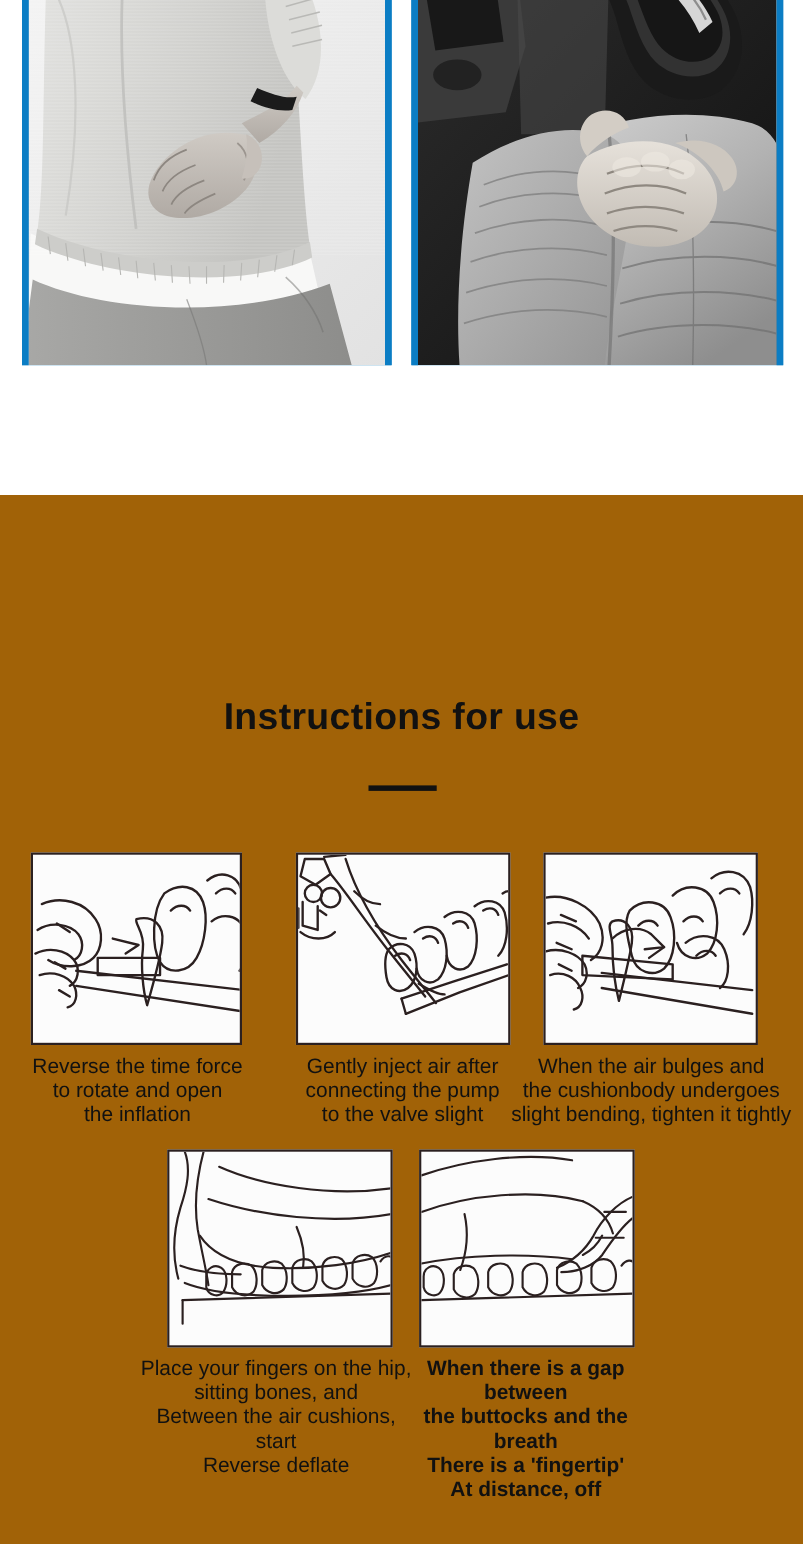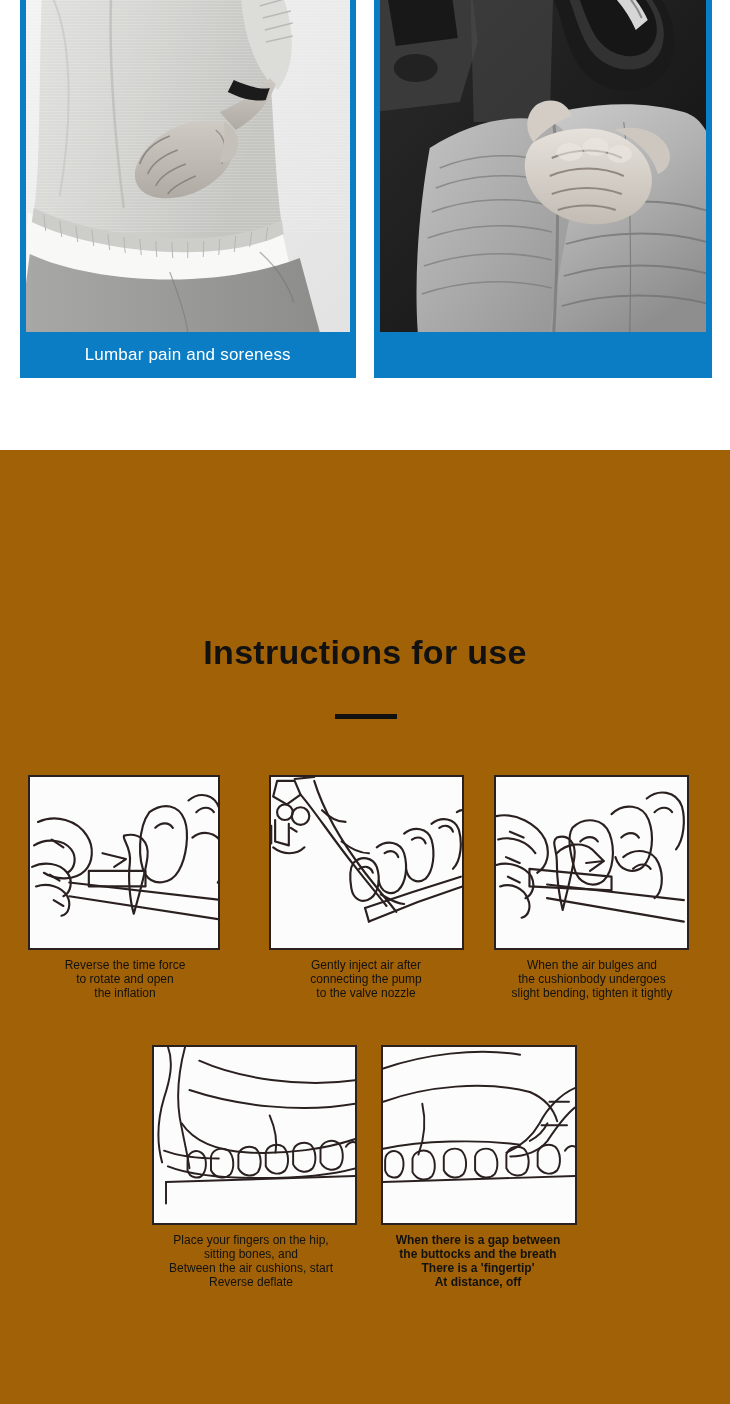--- a/index.html
+++ b/index.html
@@ -99,21 +99,21 @@
   }
   .step-box {
     border: 2.5px solid #2b2020;
     background: #fcfcfc;
     box-sizing: border-box;
     overflow: hidden;
   }
   .step-box svg { display: block; width: 100%; height: 100%; }
   .step-caption {
     margin-top: 9px;
-    font-size: 12px;
+    font-size: 19px;
     line-height: 1.16;
     color: #111111;
     white-space: pre-line;
   }
 
   
   #step-1 { left: 14px;  top: 325px; width: 222px; }
   #step-1 .step-box { width: 192px; height: 175px; margin: 0 auto 0 14px; }
   #step-2 { left: 252px; top: 325px; width: 228px; }
   #step-2 .step-box { width: 195px; height: 175px; margin: 0 auto; }
@@ -218,21 +218,20 @@
             <path d="M158 178 C142 184 132 192 128 202"></path>
             <path d="M166 192 C150 198 140 205 136 214"></path>
             <path d="M176 204 C162 210 152 216 148 222"></path>
           </g>
           <path d="M196 158 C206 166 208 180 202 192" stroke="#9b958f" stroke-width="1.6" fill="none"></path>
 
           <path d="M204 150 C214 154 220 164 218 176 C216 186 208 192 200 190
                    C204 178 206 162 204 150 Z" fill="#c6c0ba"></path>
         </svg>
       </div>
-      <div class="card-label">Lumbar pain and soreness</div>
     </div>
 
     <div class="symptom-card card-right">
       <div class="card-photo">
         <svg viewBox="0 0 339 360" preserveAspectRatio="xMidYMid slice" aria-hidden="true">
           <defs>
             <linearGradient id="interior" x1="0" y1="0" x2="1" y2="1">
               <stop offset="0" stop-color="#2c2c2c"></stop>
                 <stop offset="1" stop-color="#101010"></stop>
             </linearGradient>
@@ -405,21 +404,21 @@
           <path d="M172 52 C178 48 184 50 186 56"></path>
 
           <path d="M96 134 L144 118 L194 102"></path>
           <path d="M100 148 L150 128 L196 112"></path>
           <path d="M96 134 L100 148"></path>
         </g>
       </svg>
     </div>
     <div class="step-caption">Gently inject air after
 connecting the pump
-to the valve nozzle</div>
+to the valve slight</div>
   </div>
 
   <div class="step" id="step-3">
     <div class="step-box">
       <svg viewBox="0 0 195 175" aria-hidden="true">
         <g fill="none" stroke="#2b2020" stroke-width="2.2" stroke-linecap="round" stroke-linejoin="round">
 
           <path d="M78 52 C90 40 110 42 116 58 C122 74 120 96 110 106
                    C100 114 84 110 80 94 C76 78 72 62 78 52 Z"></path>
           <path d="M118 38 C130 26 150 28 156 44 C162 60 160 82 150 92

